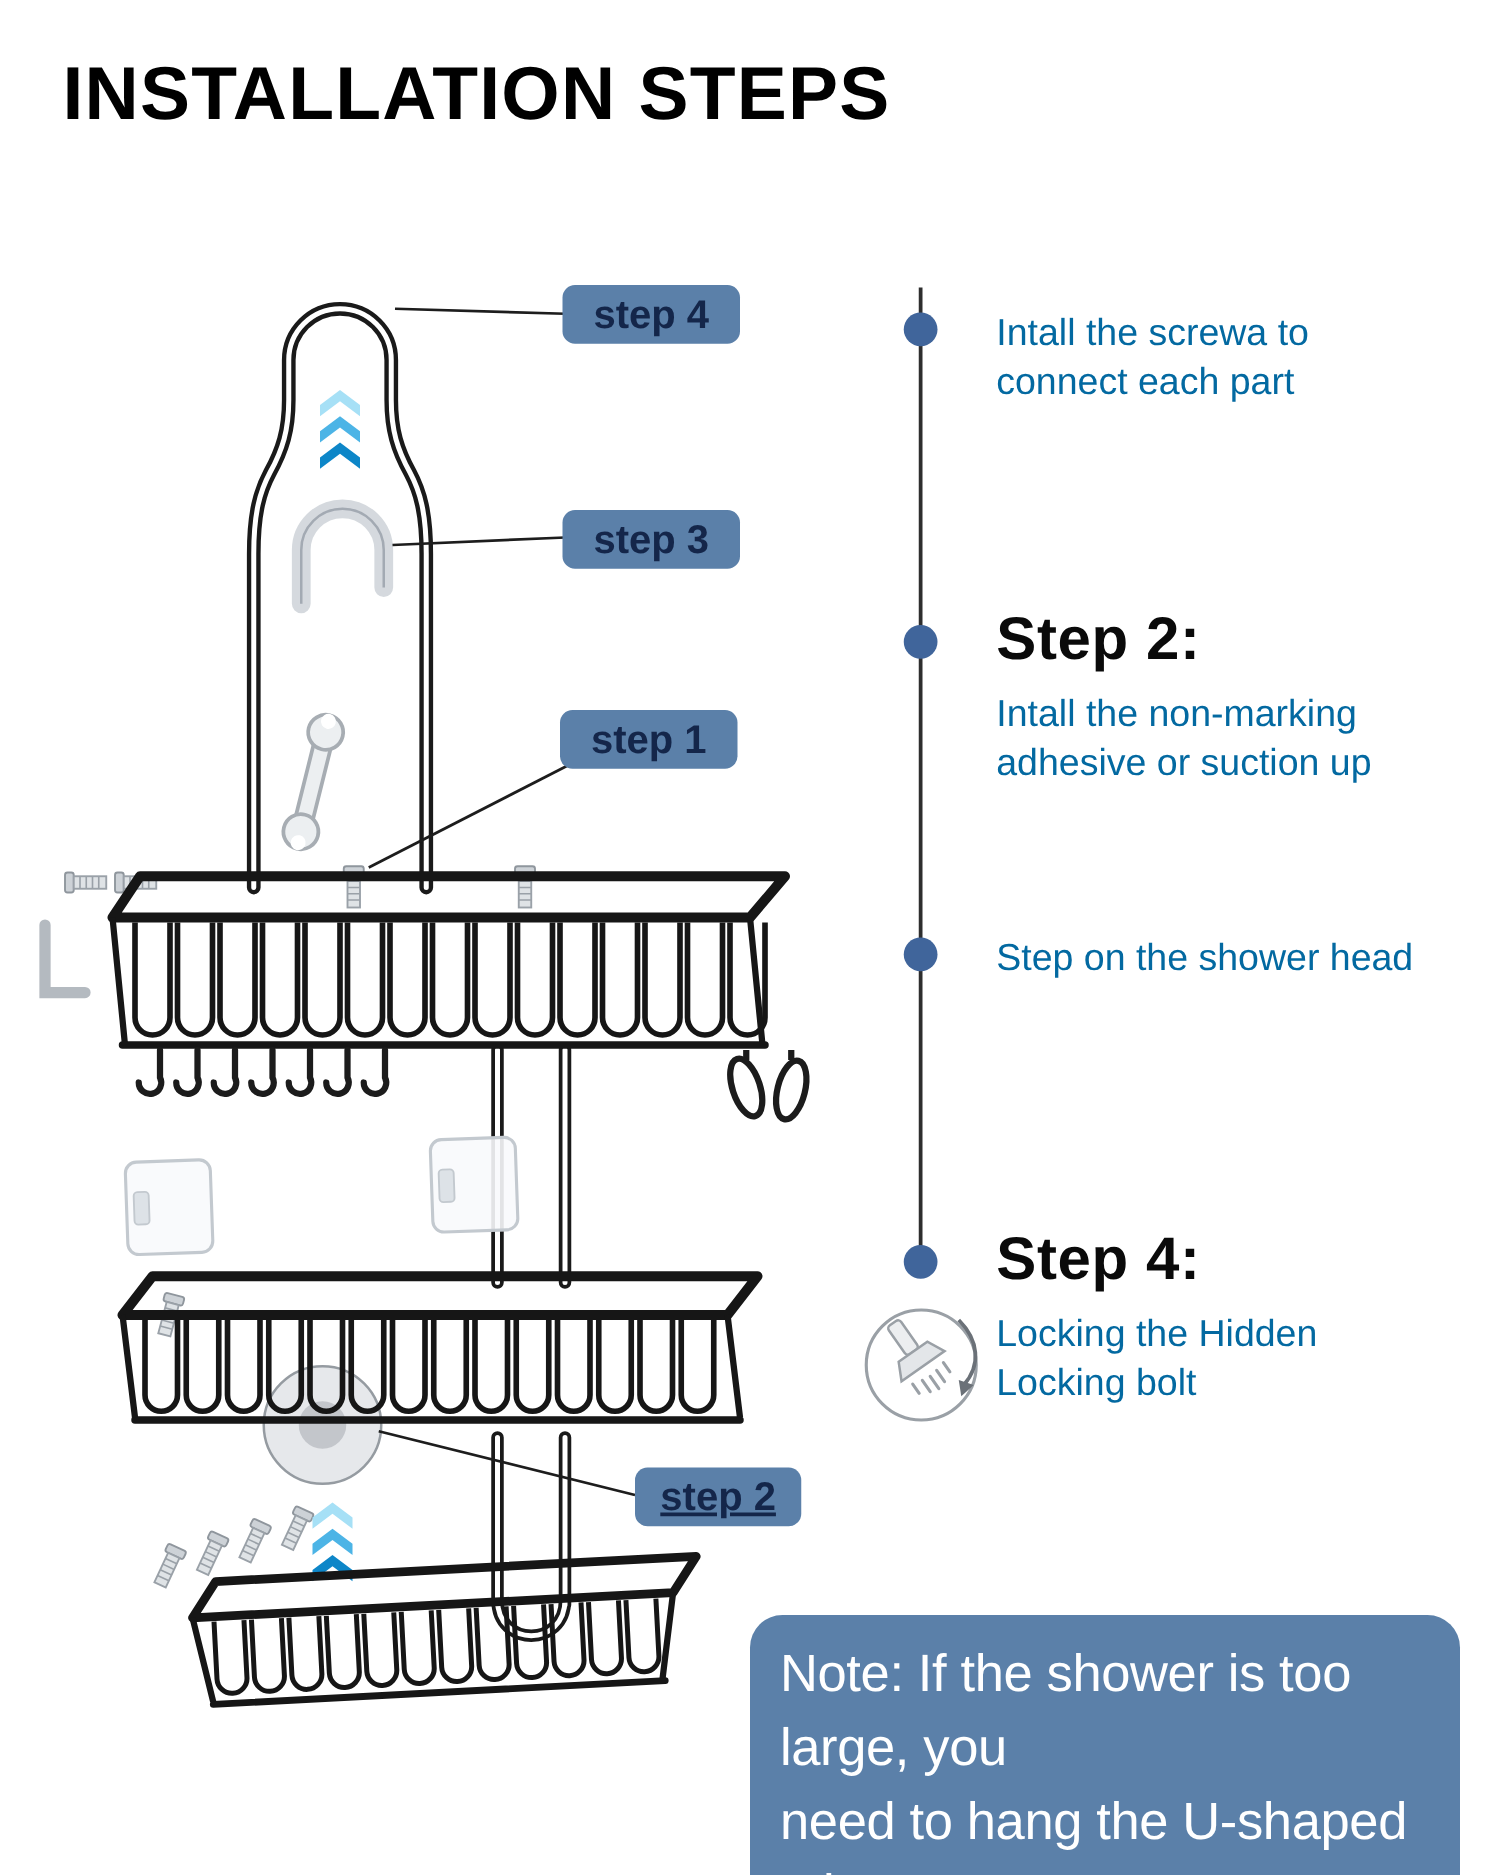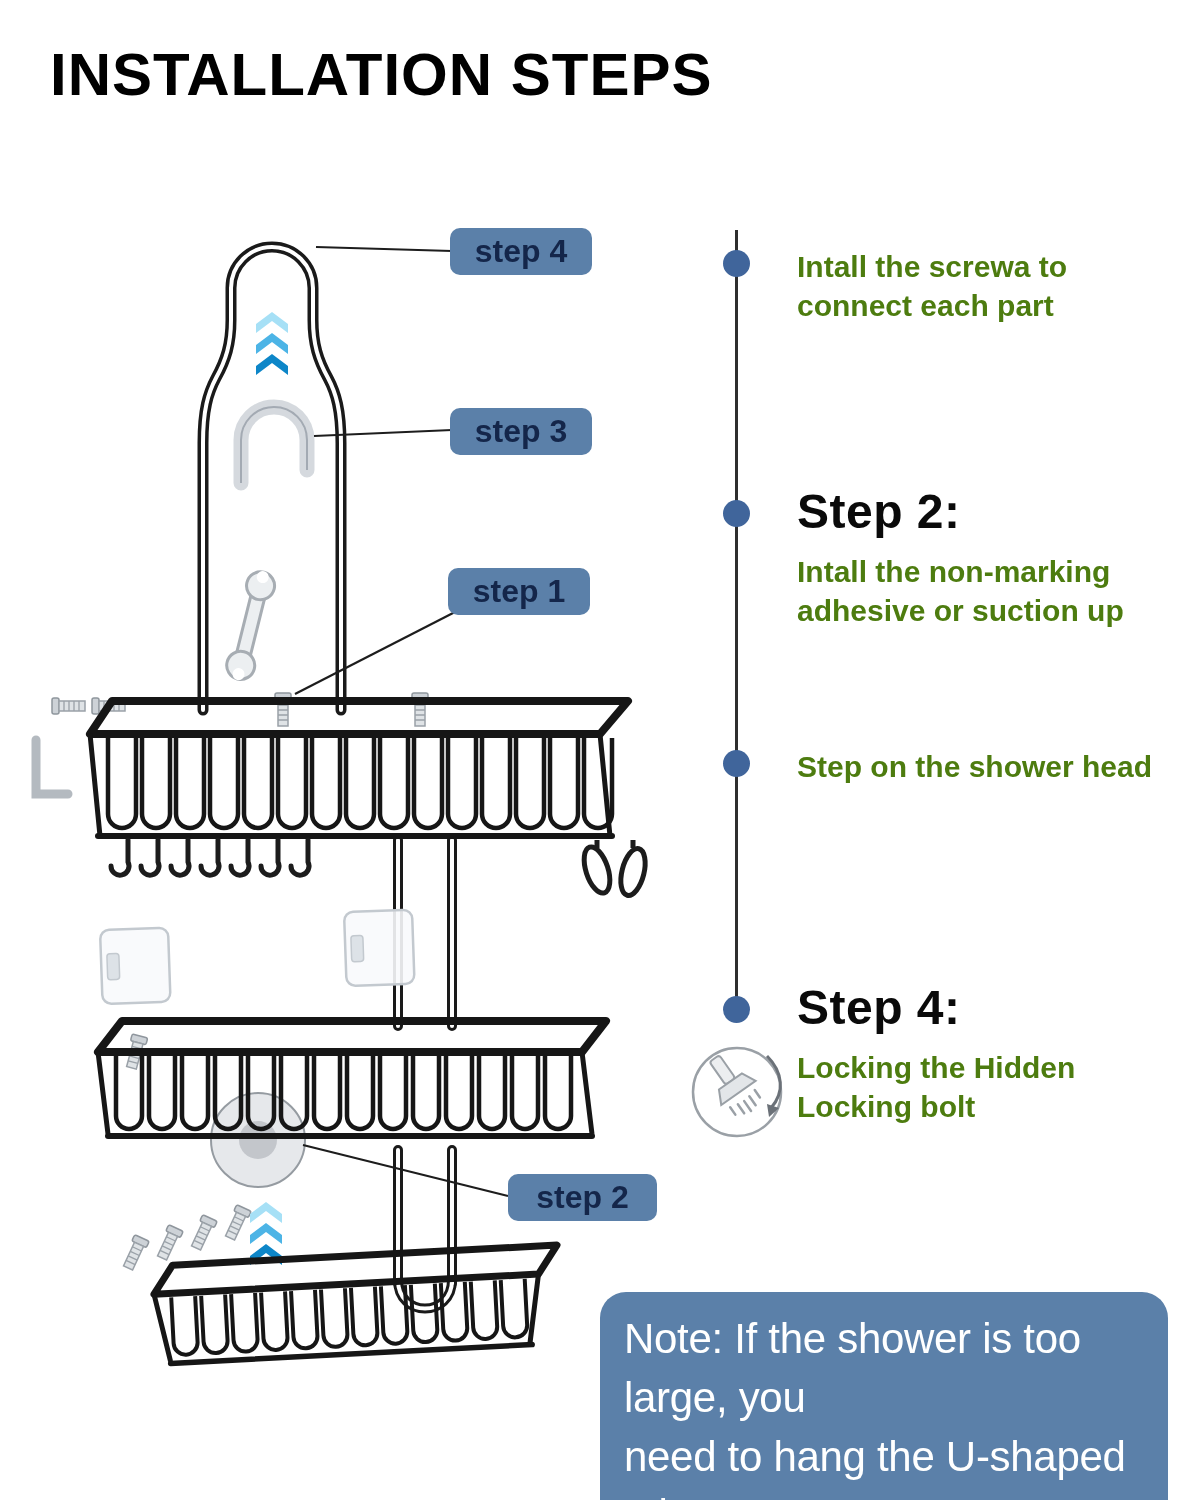--- a/index.html
+++ b/index.html
@@ -7,27 +7,27 @@
         font-family:"Liberation Sans",sans-serif;}
   .title{position:absolute;left:50px;top:40px;margin:0;font-size:60px;font-weight:800;
          letter-spacing:1px;color:#000;white-space:nowrap;}
   .caddy-svg{position:absolute;left:0;top:188px;}
   .pill{position:absolute;width:142px;height:47px;background:#5b80a9;border-radius:10px;
         display:flex;align-items:center;justify-content:center;
         font-size:32px;font-weight:700;color:#14264a;}
   .pill-4{left:450px;top:228px;}
   .pill-3{left:450px;top:408px;}
   .pill-1{left:448px;top:568px;}
-  .pill-2{left:508px;top:1174px;width:149px;}
+  .pill-2{left:508px;top:1174px;width:133px;text-decoration:underline;}
   .timeline{position:absolute;left:735px;top:230px;width:3px;height:782px;background:#2e2e2e;}
   .dot{position:absolute;left:723px;width:27px;height:27px;border-radius:50%;background:#40659b;}
   .dot-1{top:250px}.dot-2{top:500px}.dot-3{top:750px}.dot-4{top:996px}
   .step{position:absolute;left:797px;width:392px;}
   .step h2{margin:0;font-size:48px;font-weight:800;color:#0a0a0a;letter-spacing:.5px;}
-  .step p{margin:13px 0 0;font-size:30px;color:#4d7c0f;line-height:1.3;white-space:pre-line;font-weight:bold;}
+  .step p{margin:13px 0 0;font-size:30px;color:#0369a1;line-height:1.3;white-space:pre-line;}
   .step-1{top:234px}.step-2{top:484px}.step-3{top:734px}.step-4{top:980px}
   .badge-icon{position:absolute;left:683px;top:1032px;}
   .note{position:absolute;left:600px;top:1292px;width:568px;box-sizing:border-box;
         background:#5b80a9;border-radius:26px;padding:18px 24px;
         font-size:42px;line-height:1.4;color:#ffffff;letter-spacing:-.3px;white-space:pre-line;}
 </style>
 </head>
 <body>
 
 <div class="page">

